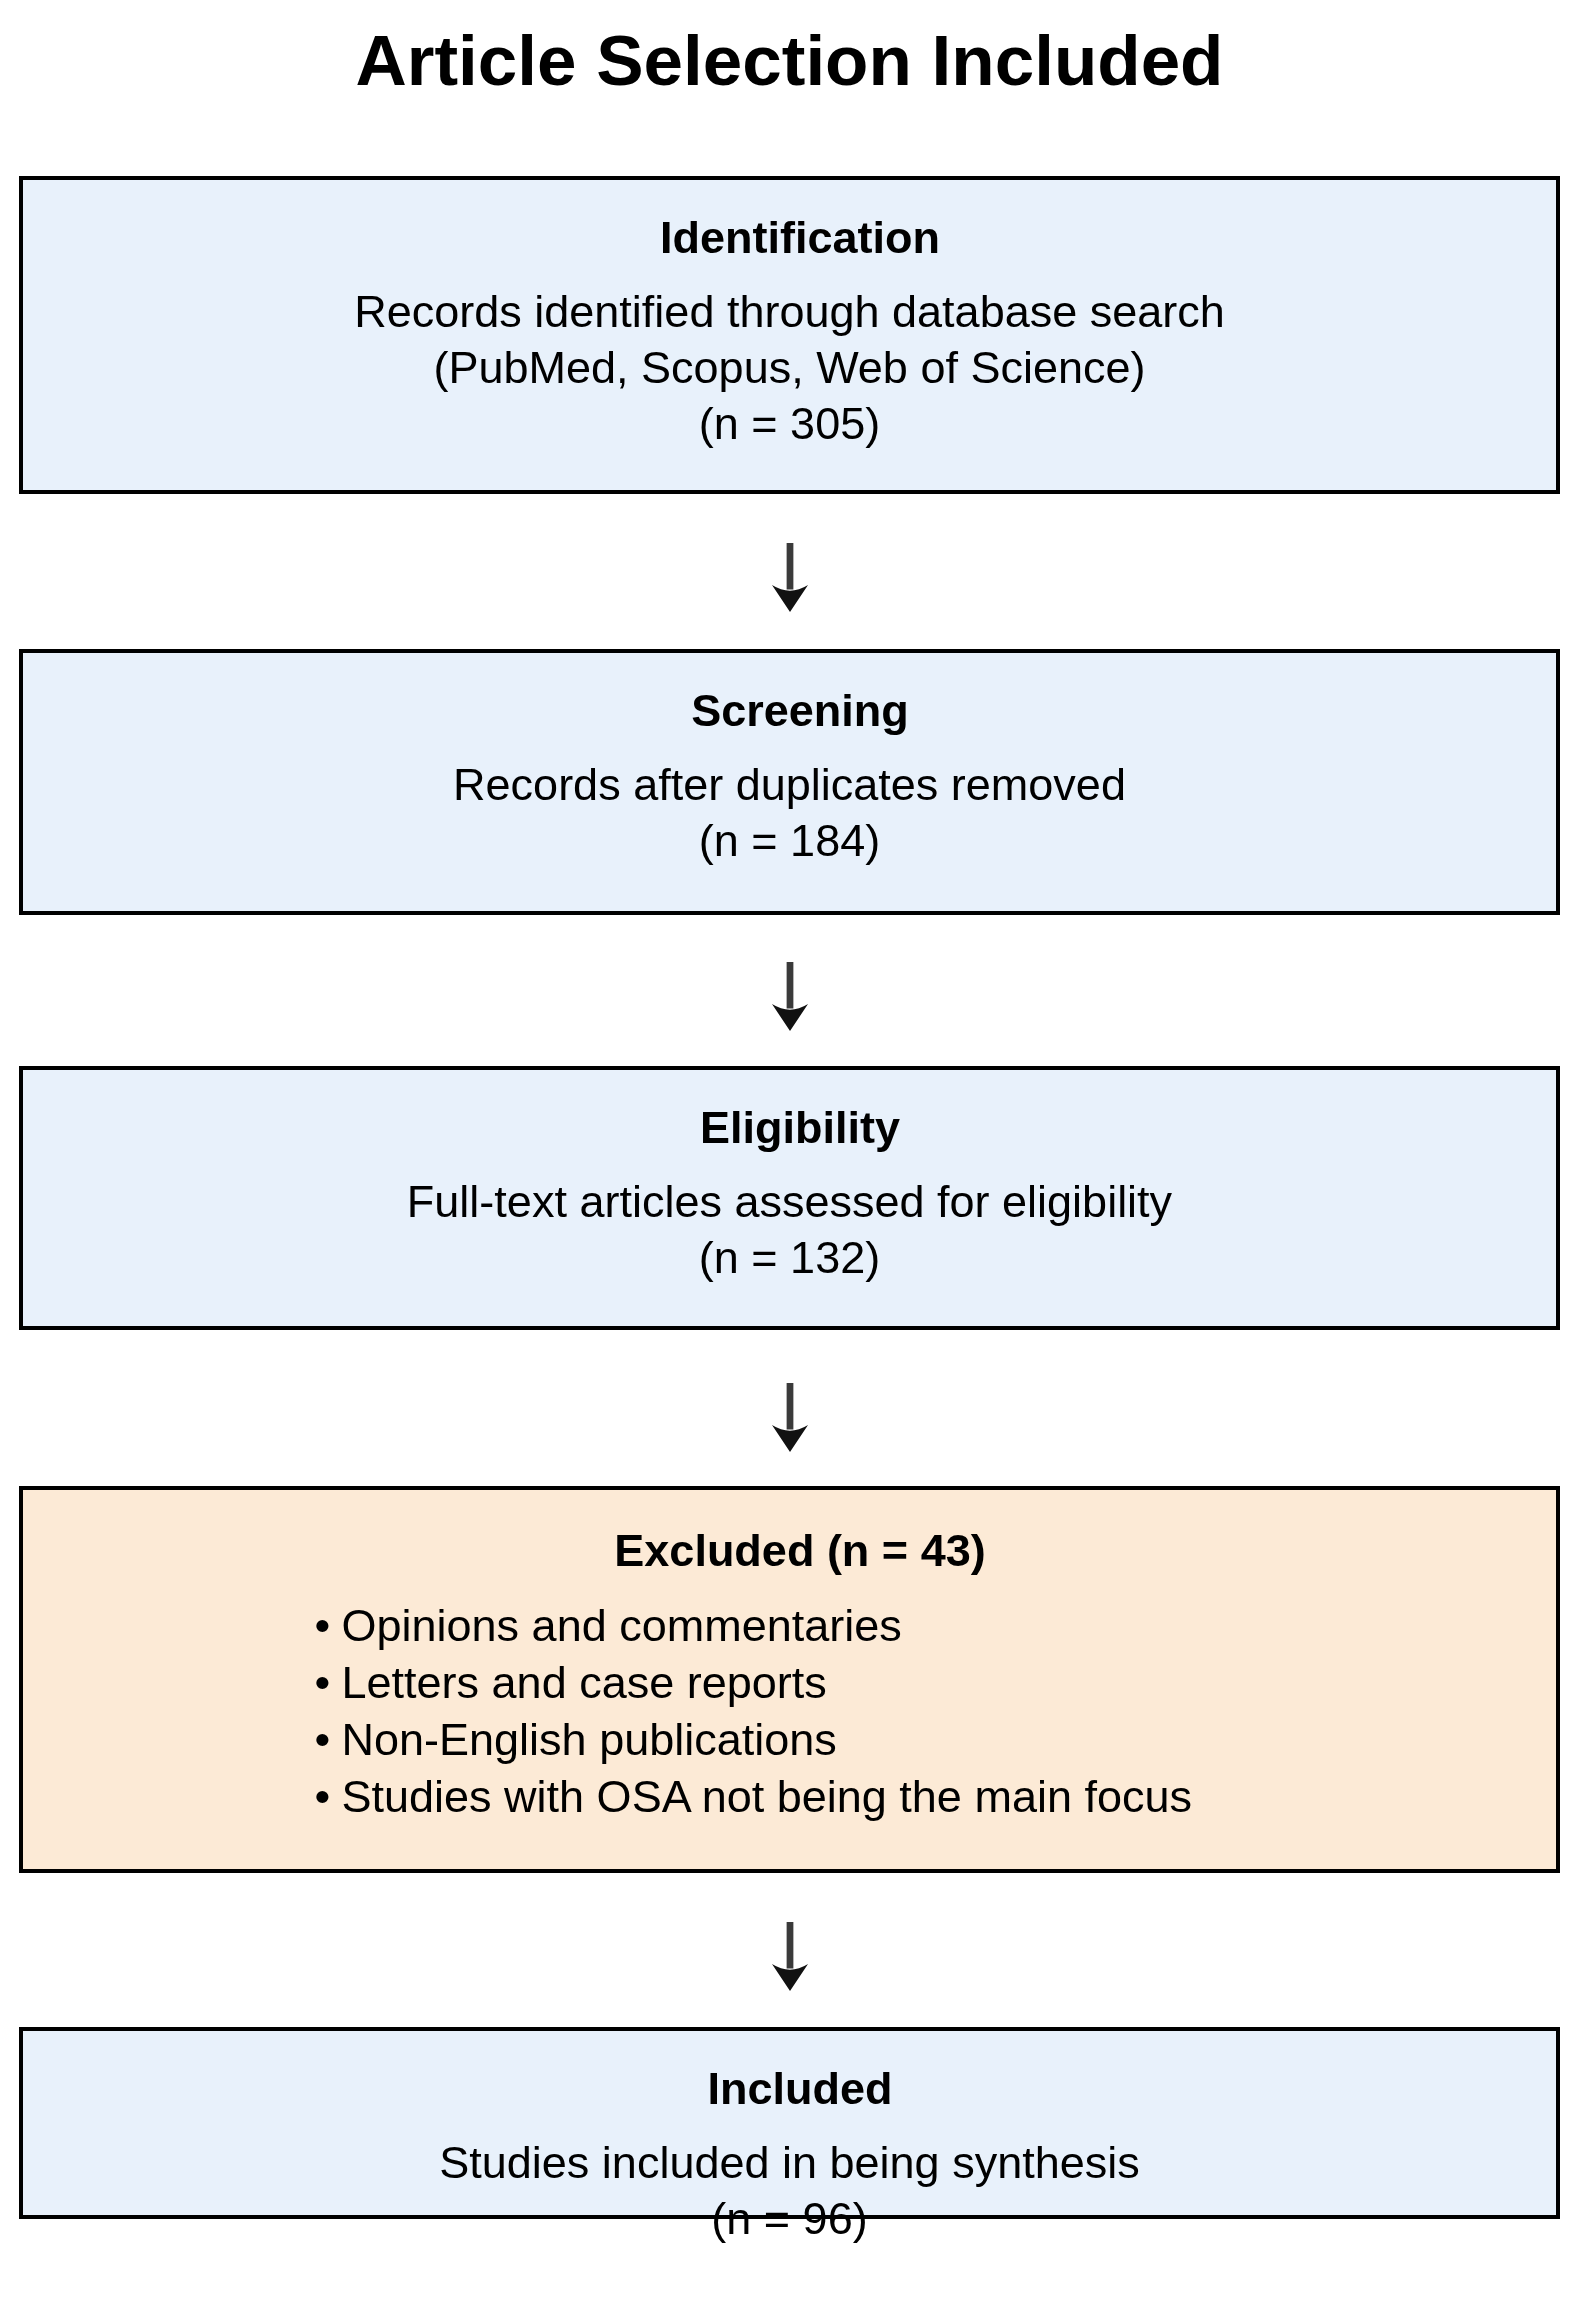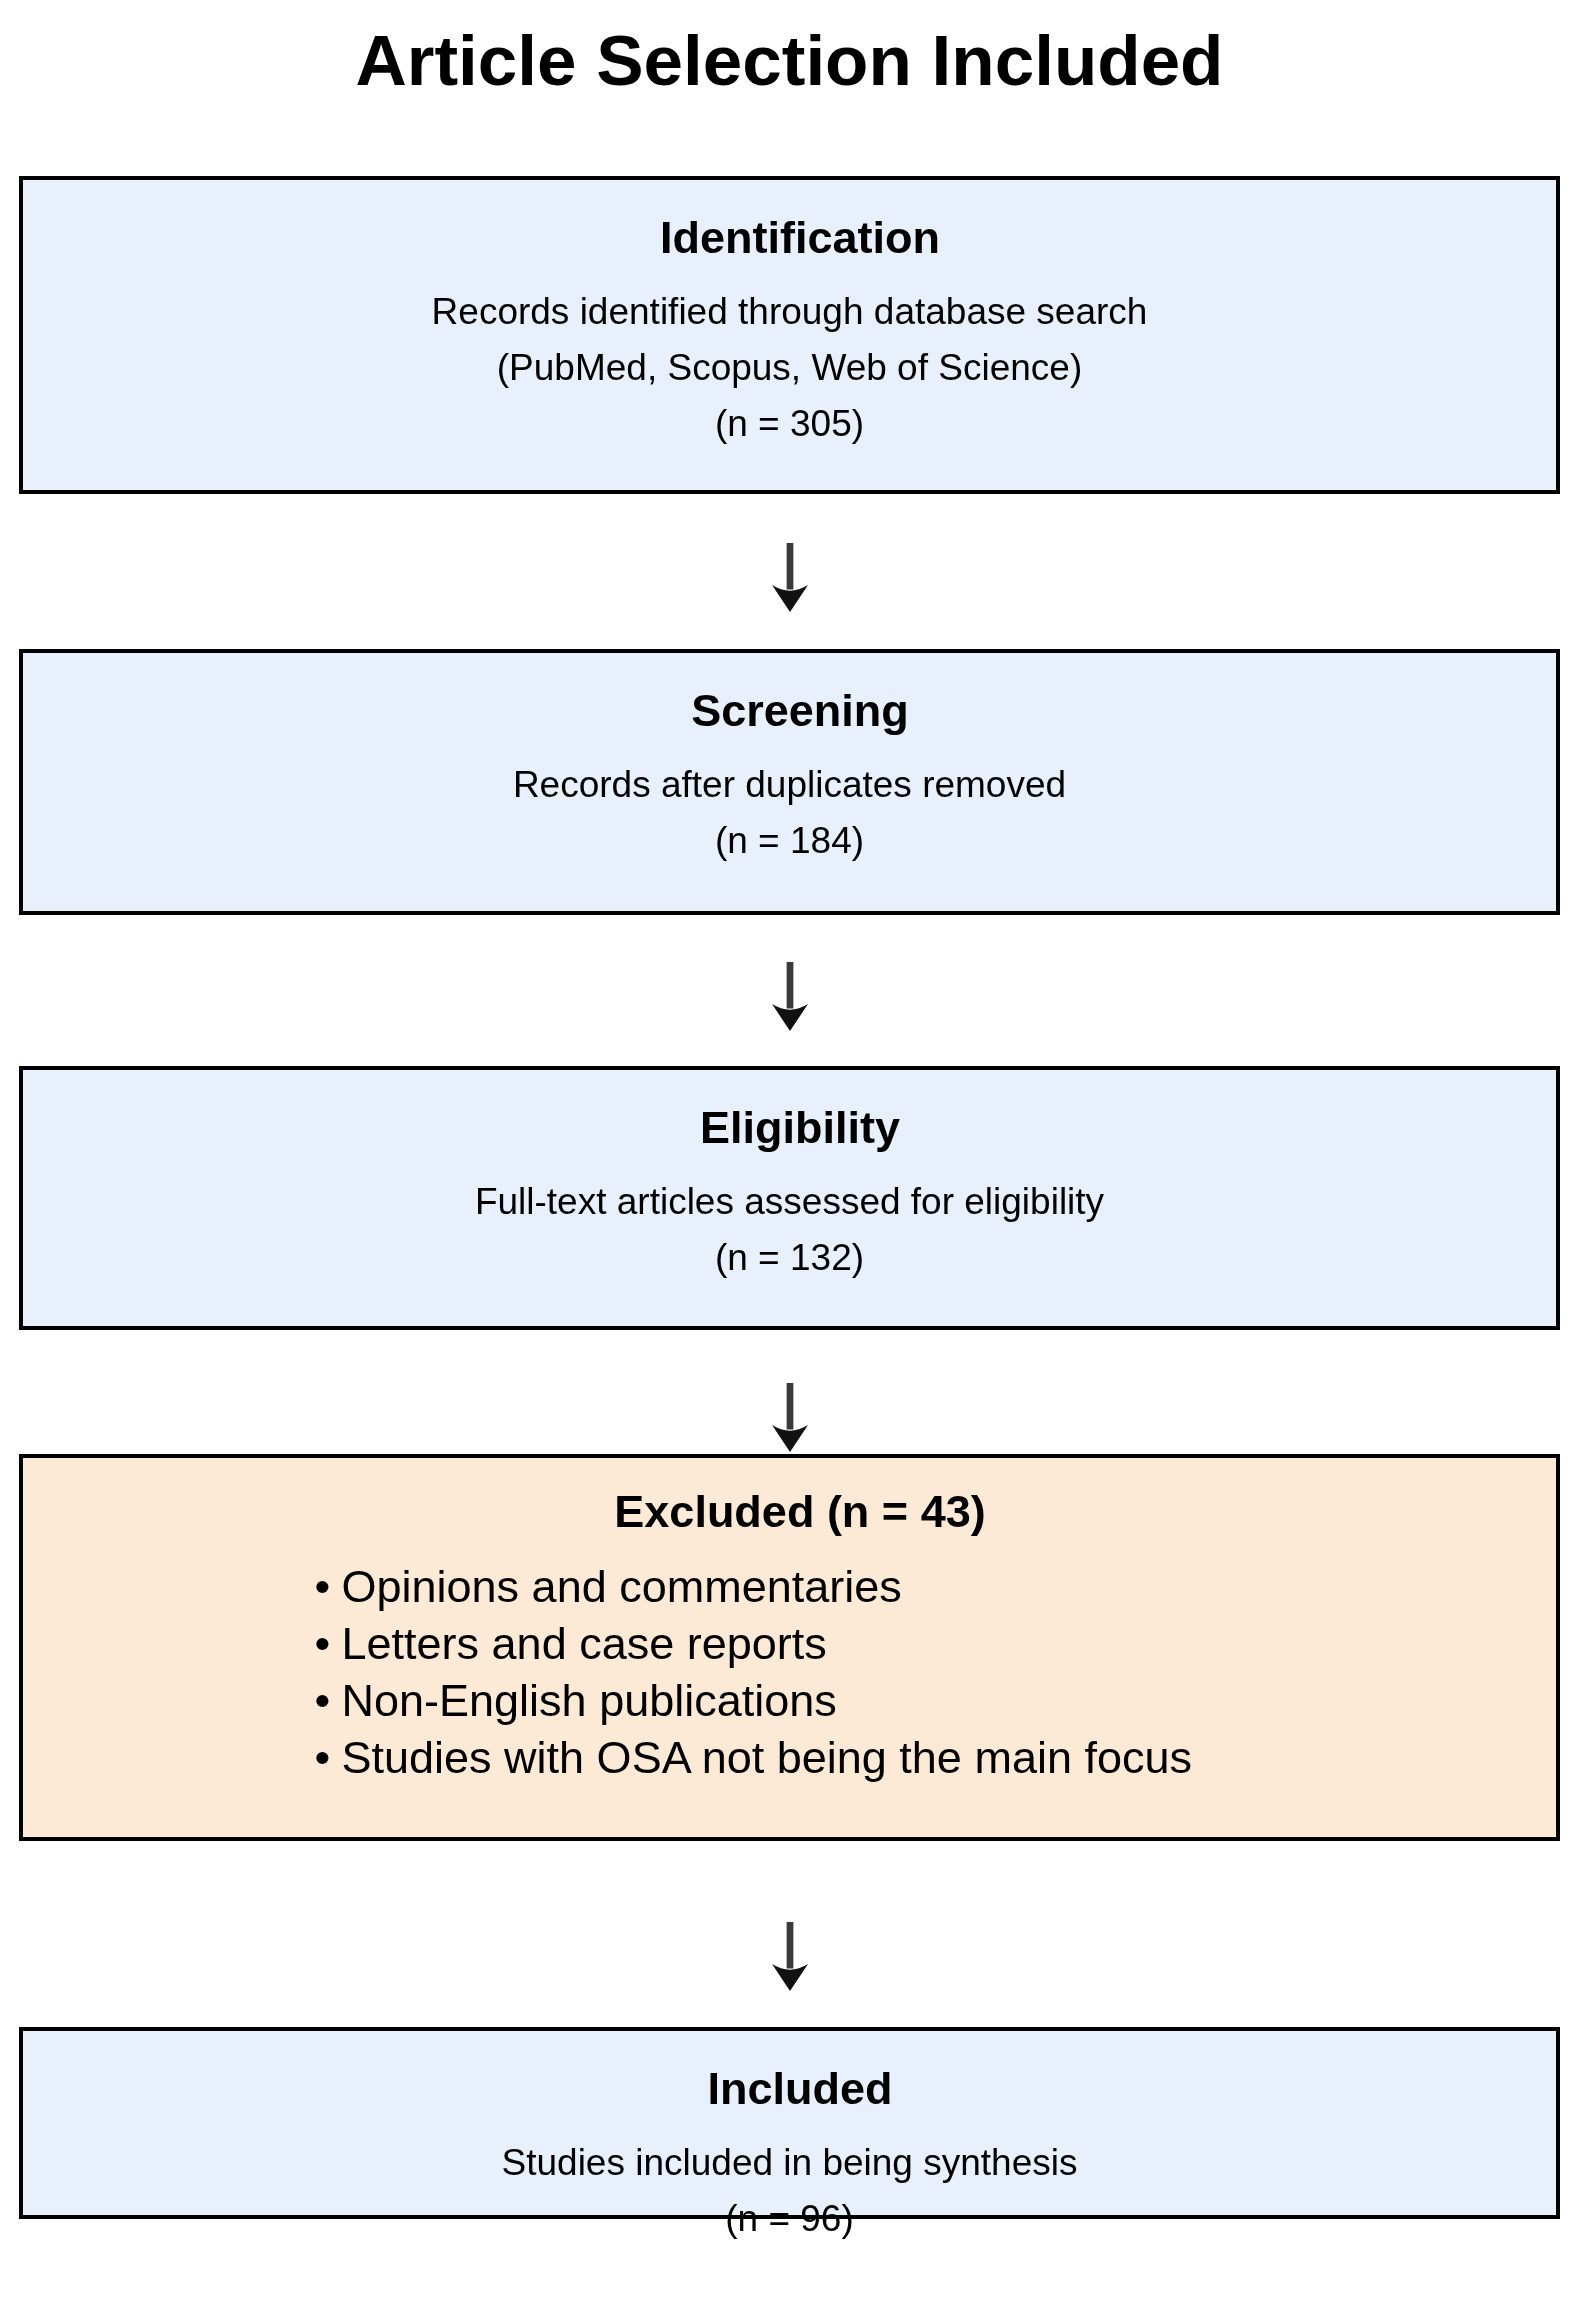--- a/index.html
+++ b/index.html
@@ -45,21 +45,21 @@
   .box.blue   { background: var(--box-blue); }
   .box.orange { background: var(--box-orange); }
   .box-heading {
     font-size: 45px;
     font-weight: bold;
     line-height: 56px;
     margin-bottom: 18px;
     margin-left: 21px;
   }
   .box-line {
-    font-size: 37px;
+    font-size: 45px;
     line-height: 56px;
   }
   .bullet-list {
     list-style: none;
     text-align: left;
     padding-left: 296px;
     padding-right: 30px;
   }
   .bullet-item {
     font-size: 45px;
@@ -122,21 +122,21 @@
     <div class="box-line">(n = 132)</div>
   </section>
 
   <div class="arrow" style="top:1383px;">
     <svg viewBox="0 0 64 92" xmlns="http://www.w3.org/2000/svg">
       <rect class="stem" x="27.5" y="0" width="9" height="62"></rect>
       <path class="head" d="M32 92 L8 56 Q32 71 56 56 Z"></path>
     </svg>
   </div>
 
-  <section class="box orange" style="top:1454px; height:387px; padding-top:26px;">
+  <section class="box orange" style="top:1486px; height:387px; padding-top:33px;">
     <div class="box-heading">Excluded (n = 43)</div>
     <ul class="bullet-list">
       <li class="bullet-item">Opinions and commentaries</li>
       <li class="bullet-item">Letters and case reports</li>
       <li class="bullet-item">Non-English publications</li>
       <li class="bullet-item">Studies with OSA not being the main focus</li>
     </ul>
   </section>
 
   <div class="arrow" style="top:1922px;">

